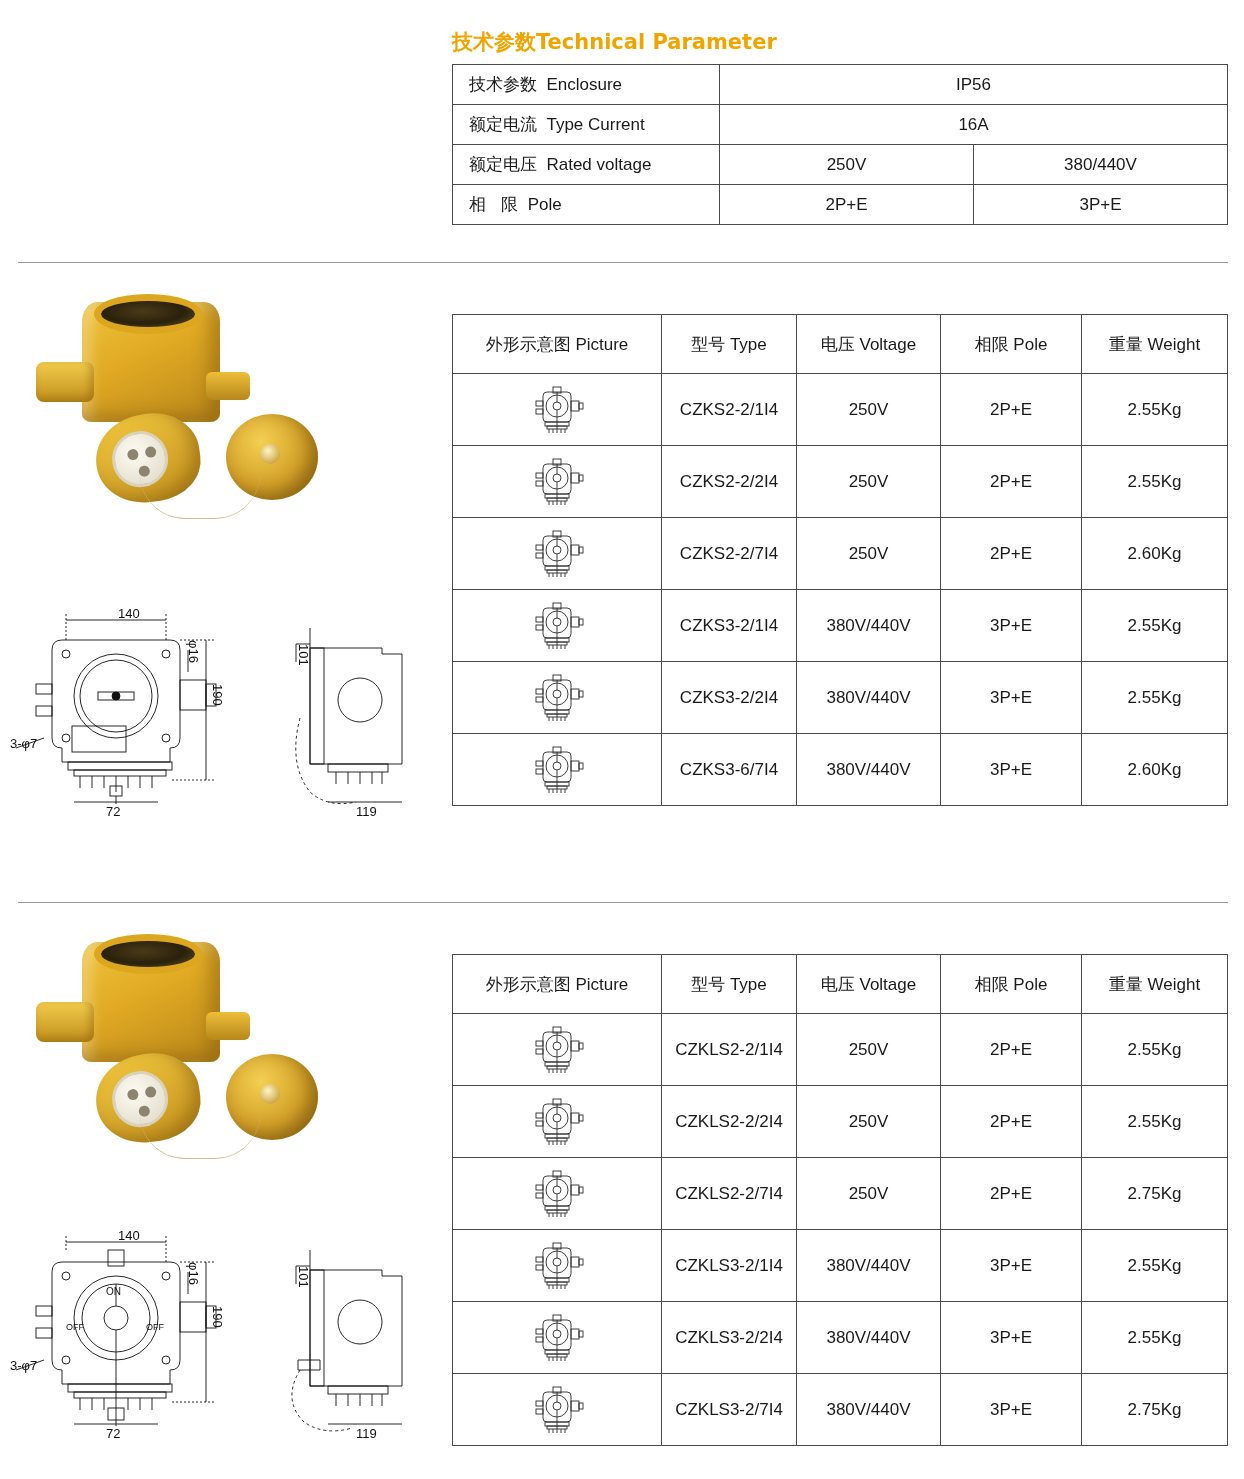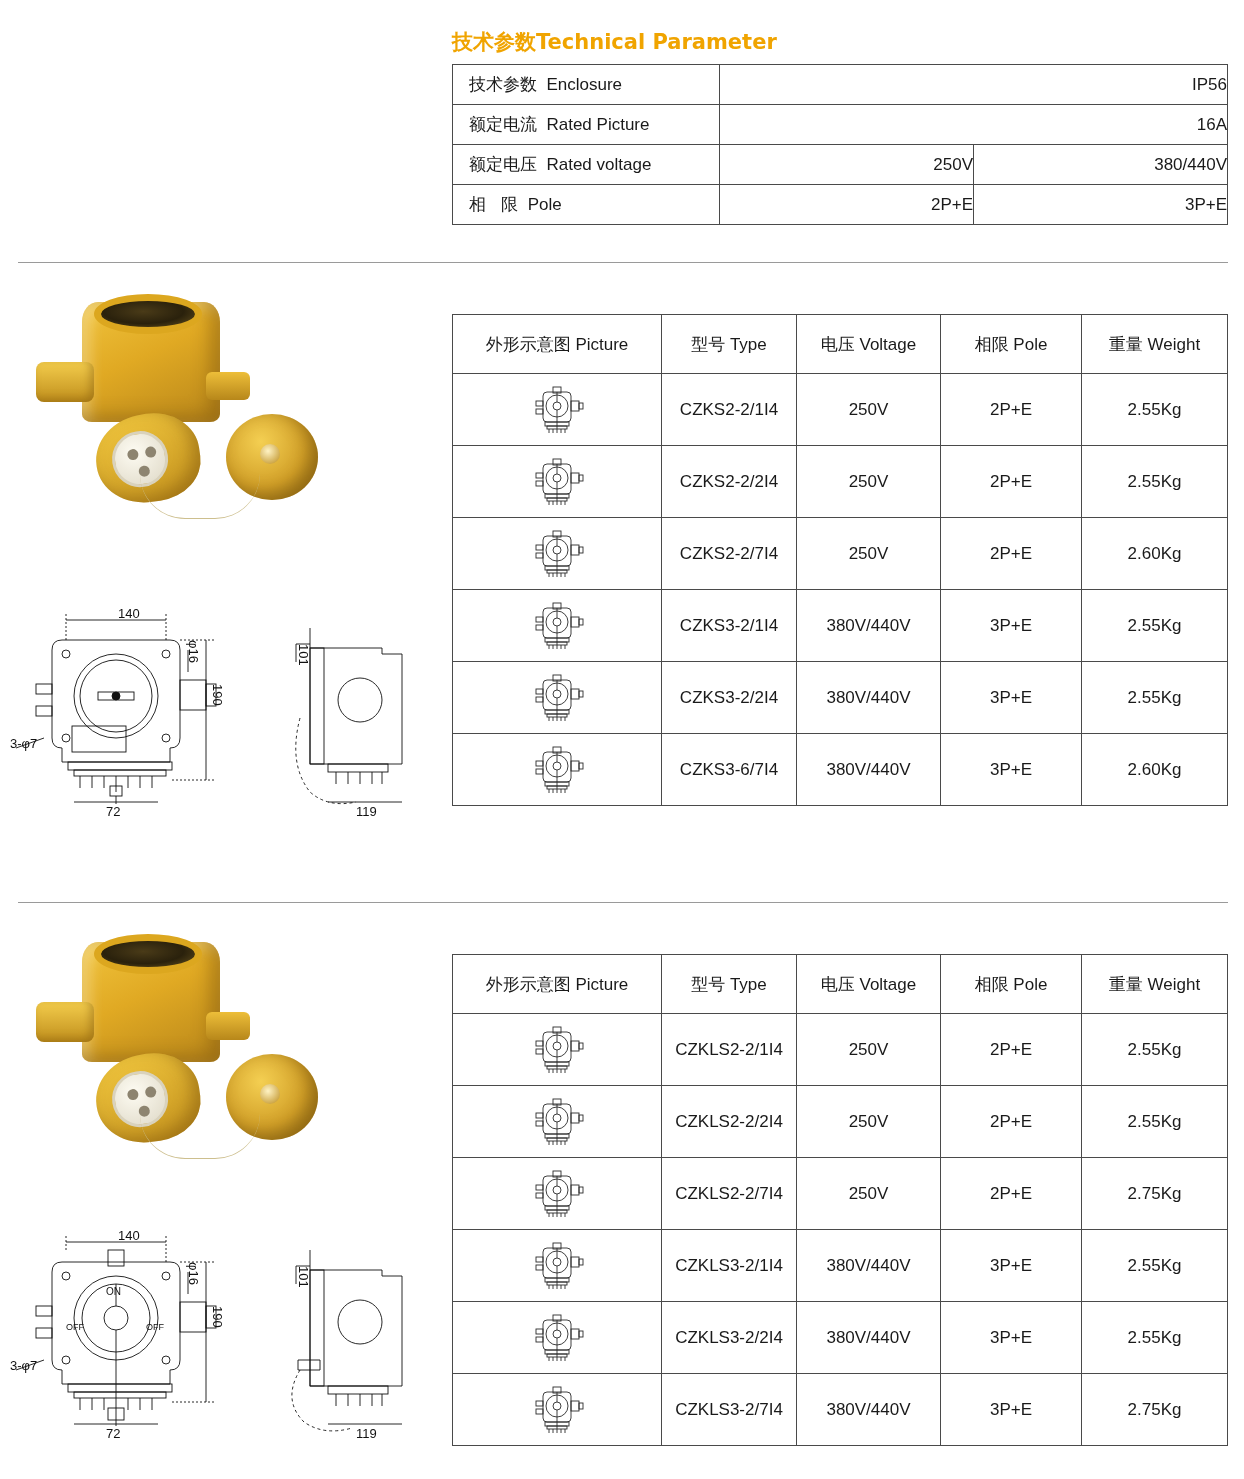--- a/index.html
+++ b/index.html
@@ -34,21 +34,21 @@
     left: 452px;
     top: 64px;
     width: 776px;
     border-collapse: collapse;
     table-layout: fixed;
   }
   .tech-table td {
     border: 1px solid #4a4a4a;
     height: 39px;
     font-size: 17px;
-    text-align: right;
+    text-align: center;
     vertical-align: middle;
     padding: 0;
   }
   .tech-table td.label {
     text-align: left;
     padding-left: 16px;
     font-size: 17px;
   }
   .tech-table td.label .sp { letter-spacing: 0.30em; }
 
@@ -202,21 +202,21 @@
   <span class="cn">技术参数</span><span class="en">Technical Parameter</span>
 </div>
 
 <table class="tech-table">
   <tbody>
       <tr>
     <td class="label" style="width:250px"><span>技术参数</span>&nbsp; <span>Enclosure</span></td>
     <td colspan="2">IP56</td>
   </tr>
   <tr>
-    <td class="label"><span>额定电流</span>&nbsp; <span>Rated Picture</span></td>
+    <td class="label"><span>额定电流</span>&nbsp; <span>Type Current</span></td>
     <td colspan="2">16A</td>
   </tr>
   <tr>
     <td class="label"><span>额定电压</span>&nbsp; <span>Rated voltage</span></td>
     <td style="width:256px">250V</td>
     <td>380/440V</td>
   </tr>
   <tr>
     <td class="label"><span class="sp">相    限</span>&nbsp;<span>Pole</span></td>
     <td>2P+E</td>

